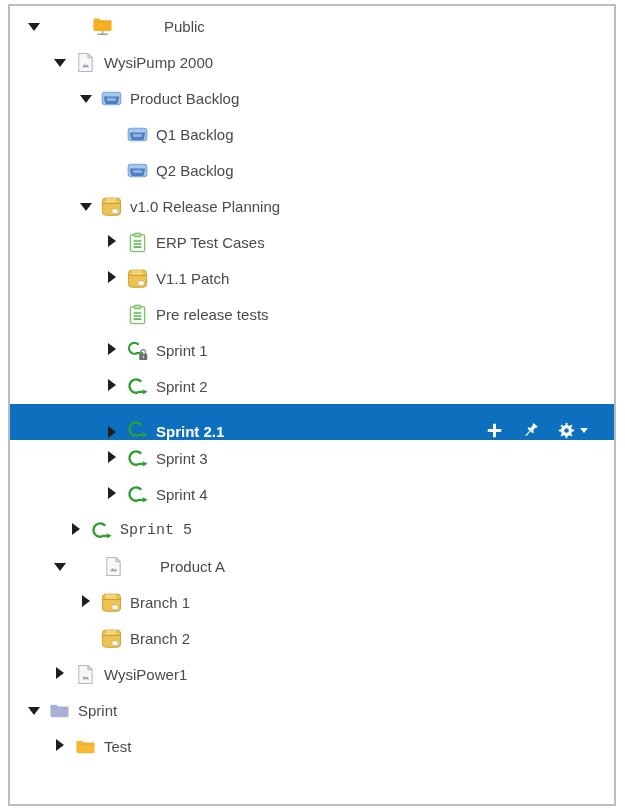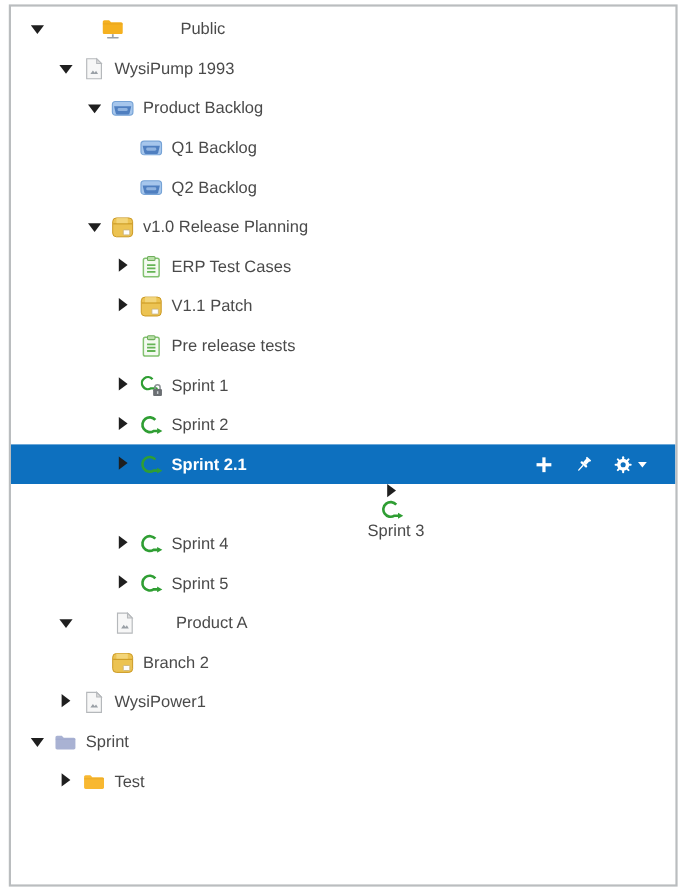--- a/index.html
+++ b/index.html
@@ -21,21 +21,21 @@
   }
   .tree { padding-top:2px; }
   .row {
     display:flex;
     align-items:center;
     height:36px;
     width:100%;
     box-sizing:border-box;
     cursor:default;
   }
-  .row.selected { background:var(--sel-bg,#0d70bf); }
+  .row.selected { background:var(--sel-bg,#0d70bf);align-items:flex-end; }
   .exp {
     flex:0 0 13px;
     width:13px; height:14px;
     margin-right:8px;
     position:relative;
   }
   .exp.down::after {
     content:"";
     position:absolute; left:0; top:4px;
     width:0; height:0;
@@ -106,21 +106,21 @@
       </div>
       <div class="row" style="padding-left: 44px;">
         <span class="exp down"></span>
         <span class="node-icon">
           <svg viewBox="0 0 22 22">
             <path d="M4 1.5 h9.5 l4.5 4.5 v14.5 H4 z" fill="#f7f7f7" stroke="#b5b8bb" stroke-width="1.1"></path>
             <path d="M13.5 1.5 l4.5 4.5 h-4.5 z" fill="#dcdcdc" stroke="#b5b8bb" stroke-width="1"></path>
             <path d="M7.5 16 l2.4-3.4 1.7 2.1 1.3-1.7 1.9 3 z" fill="#9aa0a6"></path>
           </svg>
         </span>
-        <span class="label">WysiPump 1993</span>
+        <span class="label">WysiPump 2000</span>
       </div>
       <div class="row" style="padding-left: 70px;">
         <span class="exp down"></span>
         <span class="node-icon">
           <svg viewBox="0 0 22 22">
             <rect x="1.2" y="4.5" width="19.6" height="13" rx="3" fill="#a6c6ec" stroke="#76a3d6" stroke-width="1.1"></rect>
             <path d="M2.8 9 h16.4 l-1.6 6.6 a1.6 1.6 0 0 1 -1.6 1.2 H6 a1.6 1.6 0 0 1 -1.6 -1.2 z" fill="#4f7fc0"></path>
             <rect x="6.2" y="10.6" width="9.6" height="3" rx="1.3" fill="#8fb3e0"></rect>
           </svg>
         </span>
@@ -259,41 +259,41 @@
                   <rect x="9.9" y="2" width="2.2" height="18" rx="1" transform="rotate(135 11 11)"></rect>
                   <circle cx="11" cy="11" r="6.4"></circle>
                 </g>
                 <circle cx="11" cy="11" r="2.7" fill="#0d70bf"></circle>
               </svg>
             </span>
             <span class="caret"></span>
           </button>
         </span>
       </div>
-      <div class="row" style="padding-left: 96px; flex-direction: column;">
+      <div class="row" style="padding-left: 96px;">
         <span class="exp right"></span>
         <span class="node-icon">
           <svg viewBox="0 0 22 22">
             <path d="M14.9 6 A7 7 0 1 0 13.2 16.6 L17.2 16.6" fill="none" stroke="#2f9e33" stroke-width="2.5"></path>
             <path d="M16.6 13.8 L21.6 16.6 L16.6 19.4 Z" fill="#2f9e33"></path>
           </svg>
         </span>
         <span class="label">Sprint 3</span>
       </div>
       <div class="row" style="padding-left: 96px;">
         <span class="exp right"></span>
         <span class="node-icon">
           <svg viewBox="0 0 22 22">
             <path d="M14.9 6 A7 7 0 1 0 13.2 16.6 L17.2 16.6" fill="none" stroke="#2f9e33" stroke-width="2.5"></path>
             <path d="M16.6 13.8 L21.6 16.6 L16.6 19.4 Z" fill="#2f9e33"></path>
           </svg>
         </span>
         <span class="label">Sprint 4</span>
       </div>
-      <div class="row" style="padding-left: 96px;">
+      <div class="row" style="padding-left: 60px; font-family: Liberation Mono, monospace;">
         <span class="exp right"></span>
         <span class="node-icon">
           <svg viewBox="0 0 22 22">
             <path d="M14.9 6 A7 7 0 1 0 13.2 16.6 L17.2 16.6" fill="none" stroke="#2f9e33" stroke-width="2.5"></path>
             <path d="M16.6 13.8 L21.6 16.6 L16.6 19.4 Z" fill="#2f9e33"></path>
           </svg>
         </span>
         <span class="label">Sprint 5</span>
       </div>
       <div class="row" style="padding-left: 44px; gap: 28px;">
@@ -301,29 +301,41 @@
         <span class="node-icon">
           <svg viewBox="0 0 22 22">
             <path d="M4 1.5 h9.5 l4.5 4.5 v14.5 H4 z" fill="#f7f7f7" stroke="#b5b8bb" stroke-width="1.1"></path>
             <path d="M13.5 1.5 l4.5 4.5 h-4.5 z" fill="#dcdcdc" stroke="#b5b8bb" stroke-width="1"></path>
             <path d="M7.5 16 l2.4-3.4 1.7 2.1 1.3-1.7 1.9 3 z" fill="#9aa0a6"></path>
           </svg>
         </span>
         <span class="label">Product A</span>
       </div>
       <div class="row" style="padding-left: 70px;">
-        <span class="exp"></span>
+        <span class="exp right"></span>
         <span class="node-icon">
           <svg viewBox="0 0 22 22">
             <rect x="1.5" y="2.2" width="19" height="18" rx="3.6" fill="#ecc352" stroke="#c9961e" stroke-width="0.9"></rect>
             <path d="M2 7.8 h18" stroke="#c9961e" stroke-width="1.2" opacity="0.8"></path>
             <path d="M5.1 2.2 h10.8 v5 H5.1 z" fill="#f7dd8a" opacity="0.7"></path>
             <rect x="11.6" y="13.6" width="6.2" height="4.8" rx="0.8" fill="#fdfdfd" stroke="#c8b27a" stroke-width="0.8"></rect>
           </svg>
         </span>
+        <span class="label">Branch 1</span>
+      </div>
+      <div class="row" style="padding-left: 70px;">
+        <span class="exp"></span>
+        <span class="node-icon">
+          <svg viewBox="0 0 22 22">
+            <rect x="1.5" y="2.2" width="19" height="18" rx="3.6" fill="#ecc352" stroke="#c9961e" stroke-width="0.9"></rect>
+            <path d="M2 7.8 h18" stroke="#c9961e" stroke-width="1.2" opacity="0.8"></path>
+            <path d="M5.1 2.2 h10.8 v5 H5.1 z" fill="#f7dd8a" opacity="0.7"></path>
+            <rect x="11.6" y="13.6" width="6.2" height="4.8" rx="0.8" fill="#fdfdfd" stroke="#c8b27a" stroke-width="0.8"></rect>
+          </svg>
+        </span>
         <span class="label">Branch 2</span>
       </div>
       <div class="row" style="padding-left: 44px;">
         <span class="exp right"></span>
         <span class="node-icon">
           <svg viewBox="0 0 22 22">
             <path d="M4 1.5 h9.5 l4.5 4.5 v14.5 H4 z" fill="#f7f7f7" stroke="#b5b8bb" stroke-width="1.1"></path>
             <path d="M13.5 1.5 l4.5 4.5 h-4.5 z" fill="#dcdcdc" stroke="#b5b8bb" stroke-width="1"></path>
             <path d="M7.5 16 l2.4-3.4 1.7 2.1 1.3-1.7 1.9 3 z" fill="#9aa0a6"></path>
           </svg>

